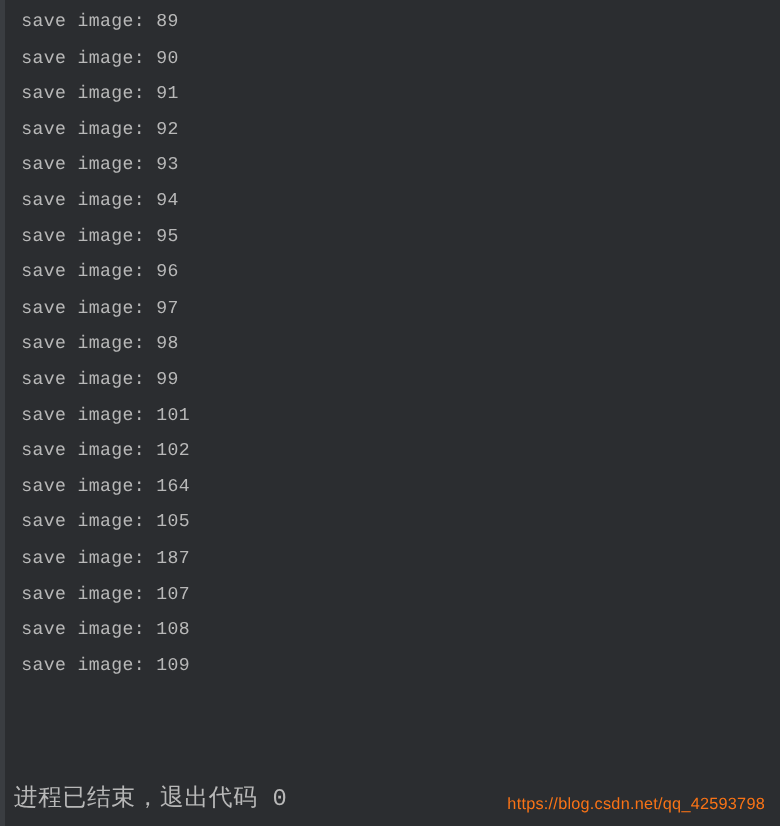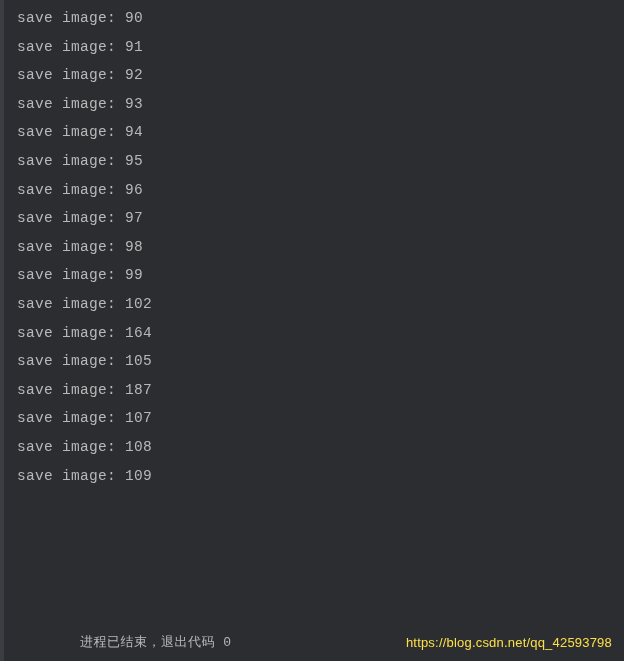--- a/index.html
+++ b/index.html
@@ -34,54 +34,55 @@
       letter-spacing: 0.3px;
     }
     .status-area {
       position: absolute;
       bottom: 0;
       left: 0;
       width: 100%;
       height: 40px;
     }
     .status-line {
-      padding-left: 33px;
+      padding-left: 11px;
       color: #b8b8b8;
-      font-size: 13px;
+      font-size: 19px;
       letter-spacing: 0.5px;
       position: absolute;
       bottom: 10px;
-      margin-left: 47px;
     }
     .watermark {
       position: absolute;
       right: 12px;
       bottom: 11px;
-      color: #fde047;
+      color: #f97316;
       font-family: Arial, sans-serif;
       font-size: 13px;
       letter-spacing: 0.2px;
     }
   </style>
 </head>
 <body>
 
 <div class="gutter"></div>
 
 <div class="console-output">
+  <div class="output-line"><span>save image: </span><span>89</span></div>
   <div class="output-line"><span>save image: </span><span>90</span></div>
   <div class="output-line"><span>save image: </span><span>91</span></div>
   <div class="output-line"><span>save image: </span><span>92</span></div>
   <div class="output-line"><span>save image: </span><span>93</span></div>
   <div class="output-line"><span>save image: </span><span>94</span></div>
   <div class="output-line"><span>save image: </span><span>95</span></div>
   <div class="output-line"><span>save image: </span><span>96</span></div>
   <div class="output-line"><span>save image: </span><span>97</span></div>
   <div class="output-line"><span>save image: </span><span>98</span></div>
   <div class="output-line"><span>save image: </span><span>99</span></div>
+  <div class="output-line"><span>save image: </span><span>101</span></div>
   <div class="output-line"><span>save image: </span><span>102</span></div>
   <div class="output-line"><span>save image: </span><span>164</span></div>
   <div class="output-line"><span>save image: </span><span>105</span></div>
   <div class="output-line"><span>save image: </span><span>187</span></div>
   <div class="output-line"><span>save image: </span><span>107</span></div>
   <div class="output-line"><span>save image: </span><span>108</span></div>
   <div class="output-line"><span>save image: </span><span>109</span></div>
 </div>
 
 <div class="status-area">

